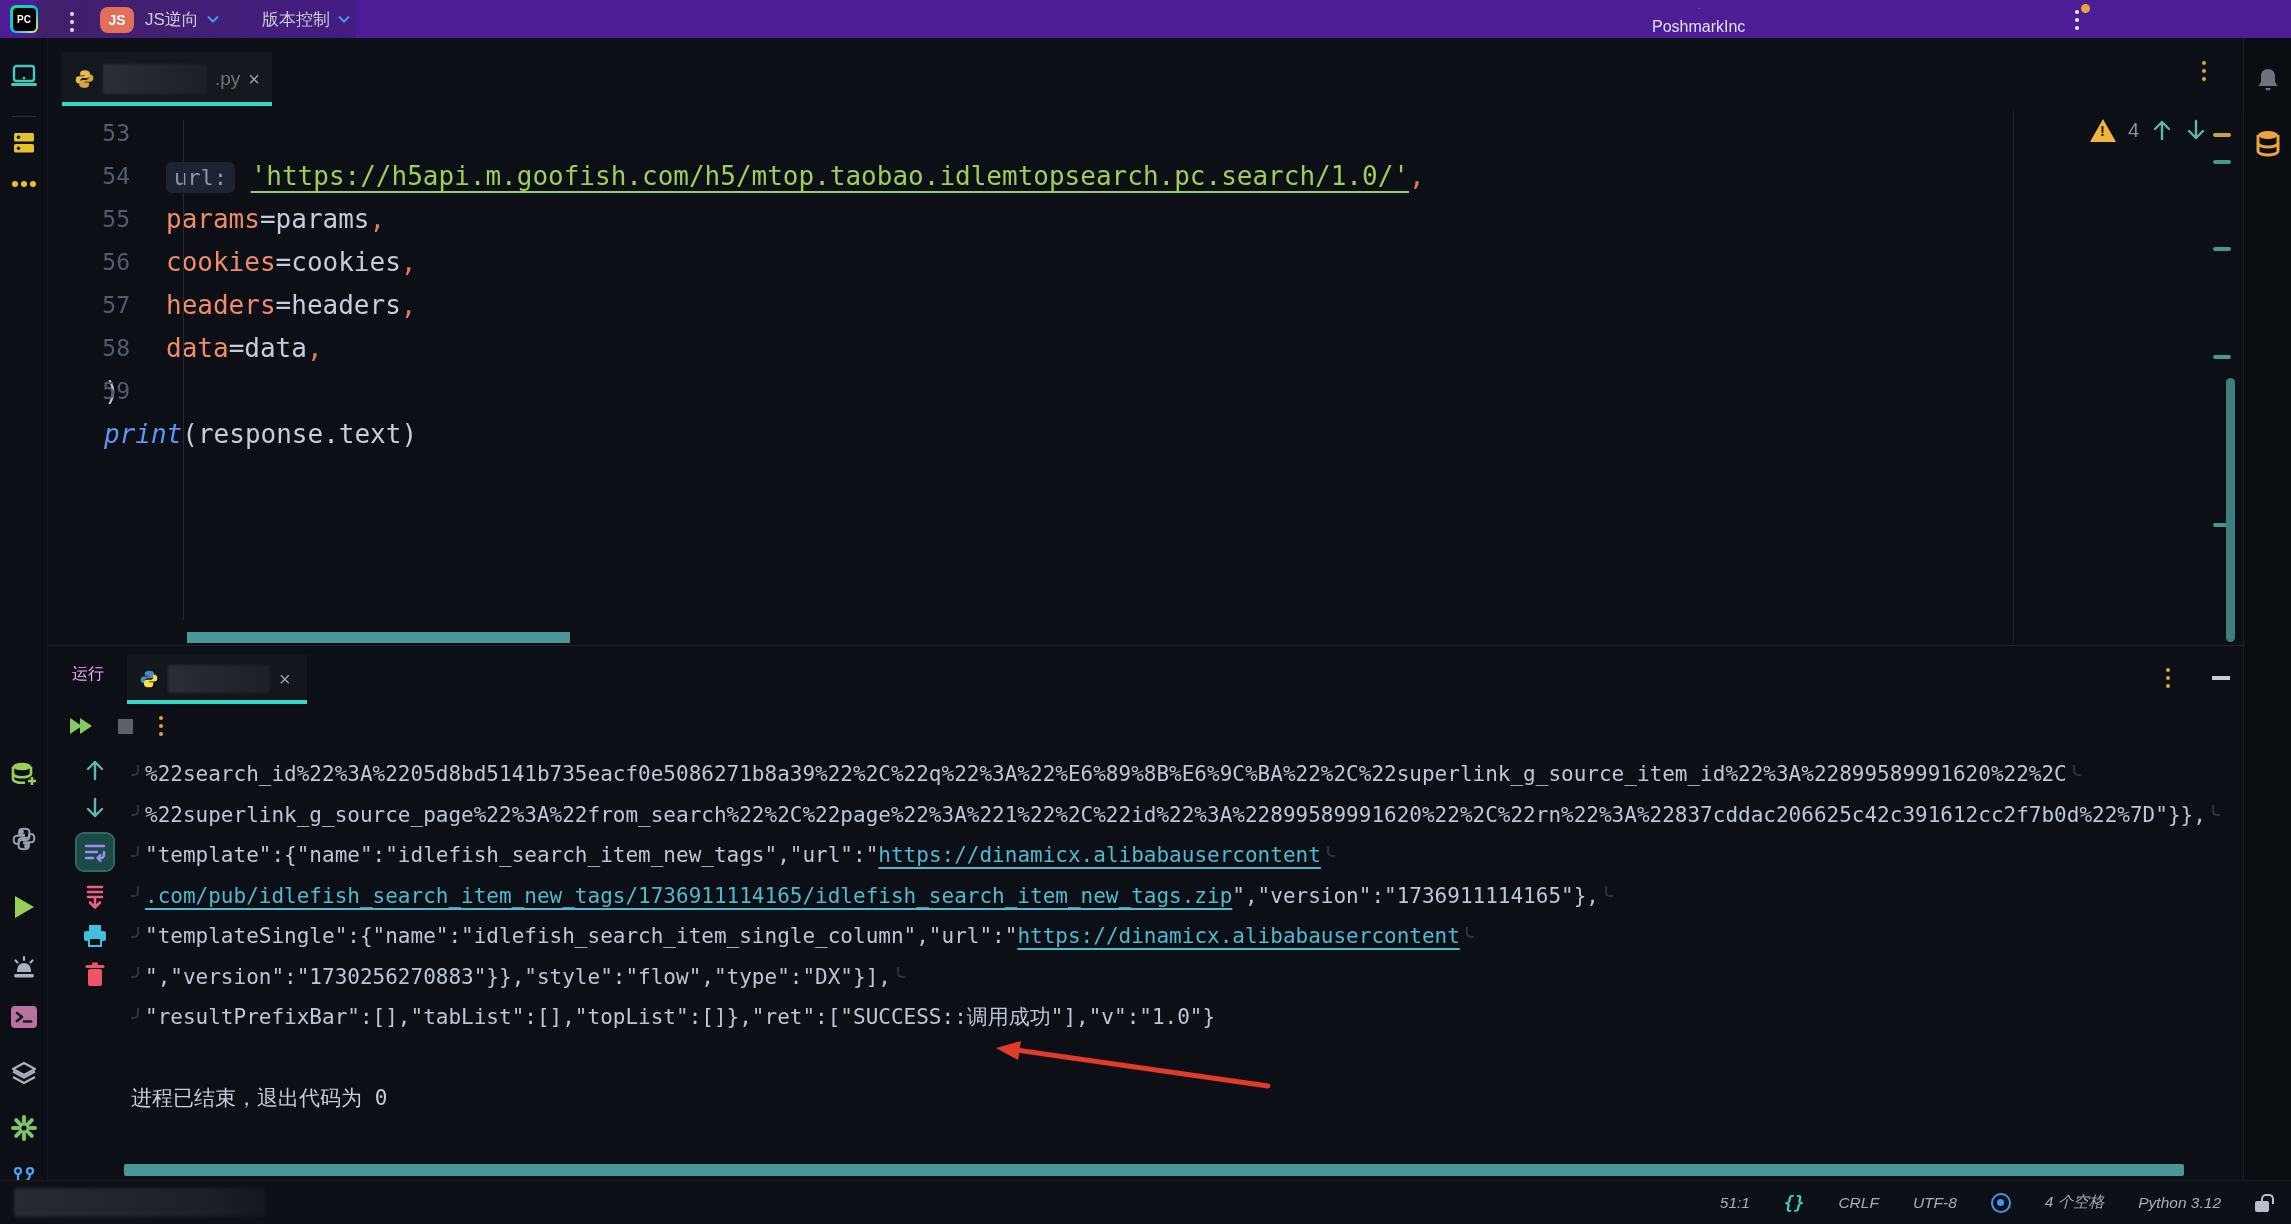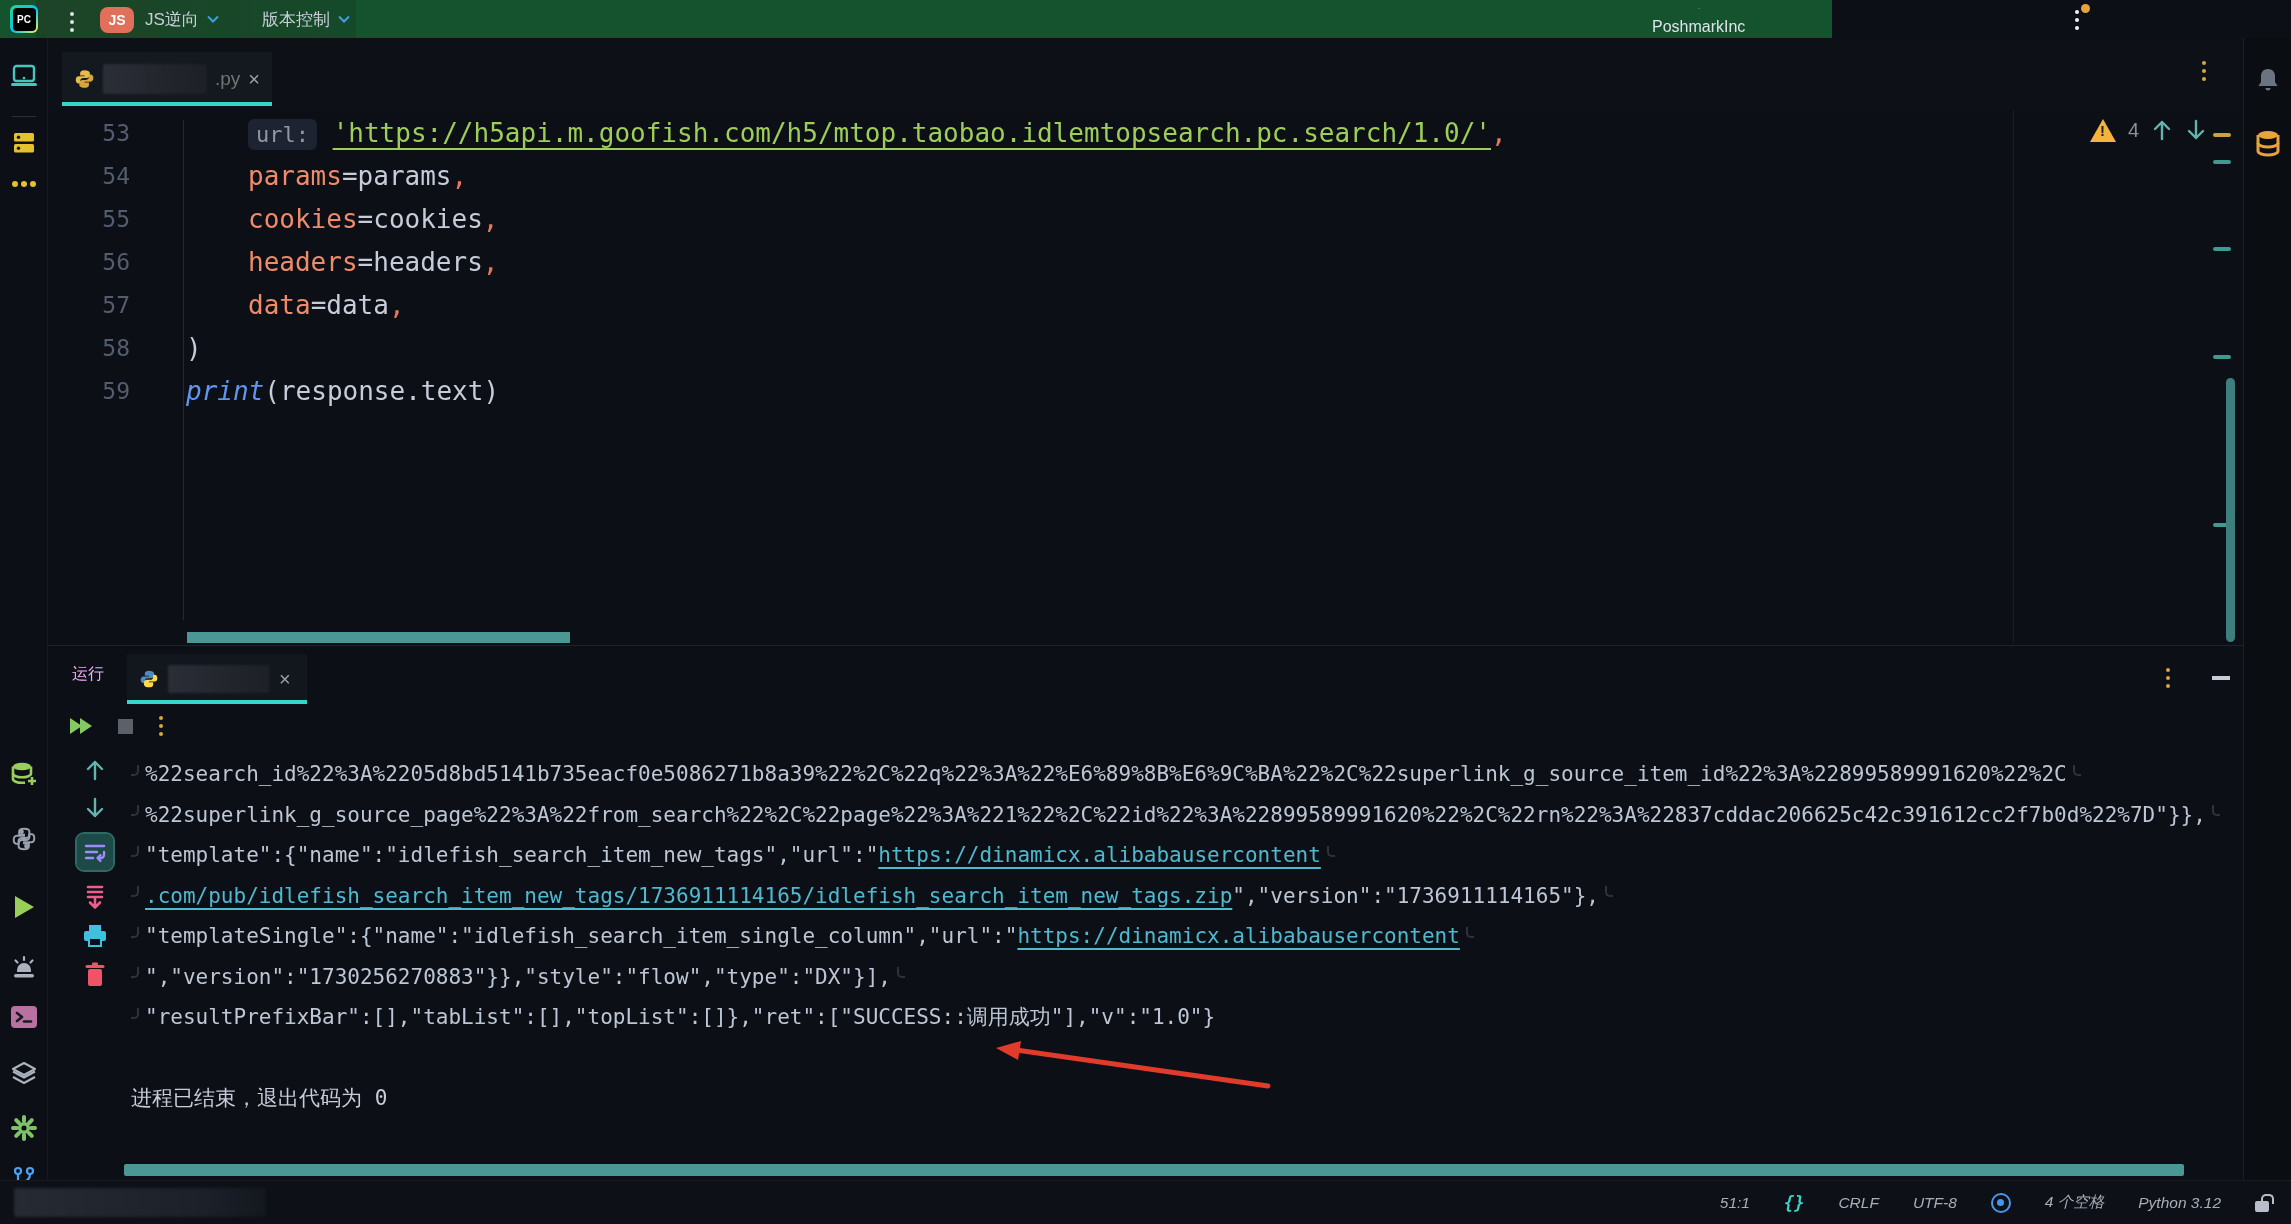--- a/index.html
+++ b/index.html
@@ -5,21 +5,21 @@
   * { margin:0; padding:0; box-sizing:border-box; }
   html,body { background:#07090d; }
   #app {
     position:relative; width:2291px; height:1224px; overflow:hidden;
     background:#0c0f15; font-family:"Liberation Sans", sans-serif;
     color:#c6ccd9;
   }
   .abs { position:absolute; }
 
   
-  #titlebar { left:0; top:0; width:1832px; height:38px; background:#14532d; }
+  #titlebar { left:0; top:0; width:2291px; height:38px; background:#4c1d95; }
   #tb-blur { left:36px; top:0; width:320px; height:38px;
     background:linear-gradient(90deg, rgba(46,38,28,.35), rgba(24,22,20,.15)); }
   .pc-logo { left:10px; top:5px; width:28px; height:28px; border-radius:6px;
     background:linear-gradient(135deg,#21d789,#07c3f2 55%,#fcf84a); padding:2.5px; }
   .pc-logo-in { width:100%; height:100%; background:#000; border-radius:4px;
     color:#fff; font-size:10px; font-weight:bold; display:flex; align-items:center; justify-content:center; }
   .kebab { display:flex; flex-direction:column; gap:4px; align-items:center; }
   .kebab i { width:4px; height:4px; border-radius:50%; background:currentColor; display:block; }
   #tb-kebab { left:70px; top:12px; color:#dfe3ea; }
   #js-avatar { left:100px; top:7px; width:34px; height:26px; border-radius:8px;
@@ -56,21 +56,21 @@
   #tab-name-redacted { width:108px; height:30px; }
   .tab-ext { color:#737373; font-size:19px; }
   .tab-close { color:#9aa1ad; font-size:20px; line-height:20px; }
   #tabbar-kebab { left:2154px; top:23px; color:#d9a63f; position:absolute; }
 
   
   #editor { left:48px; top:110px; width:2195px; height:535px; background:#0c0f15; }
   #indent-guide { left:135px; top:10px; width:1px; height:500px; background:#232a36; }
   #wrap-guide { left:1965px; top:0px; width:1px; height:533px; background:#191f29; }
   .cline { height:43px; line-height:43px; white-space:pre; display:flex;
-    font-family:"DejaVu Sans Mono","Liberation Mono",monospace; font-size:26px; }
+    font-family:"DejaVu Sans Mono","Liberation Mono",monospace; font-size:26px;flex-direction:column; }
   .cline .ln { width:82px; text-align:right; color:#535d6e; font-size:23px; flex:none; }
   .cline .ctext { margin-left:56px; }
   .ind1 { padding-left:62px; }
   .tk-hint { background:#1d2330; color:#8f96a6; border-radius:6px; padding:3px 8px; font-size:22px; }
   .tk-str { color:#9ece58; text-decoration:underline; text-underline-offset:6px; }
   .tk-kw { color:#ef8b6a; }
   .tk-comma { color:#e8795a; }
   .tk-pl { color:#c6ccd9; }
   .tk-fn { color:#5f96f0; font-style:italic; }
 

